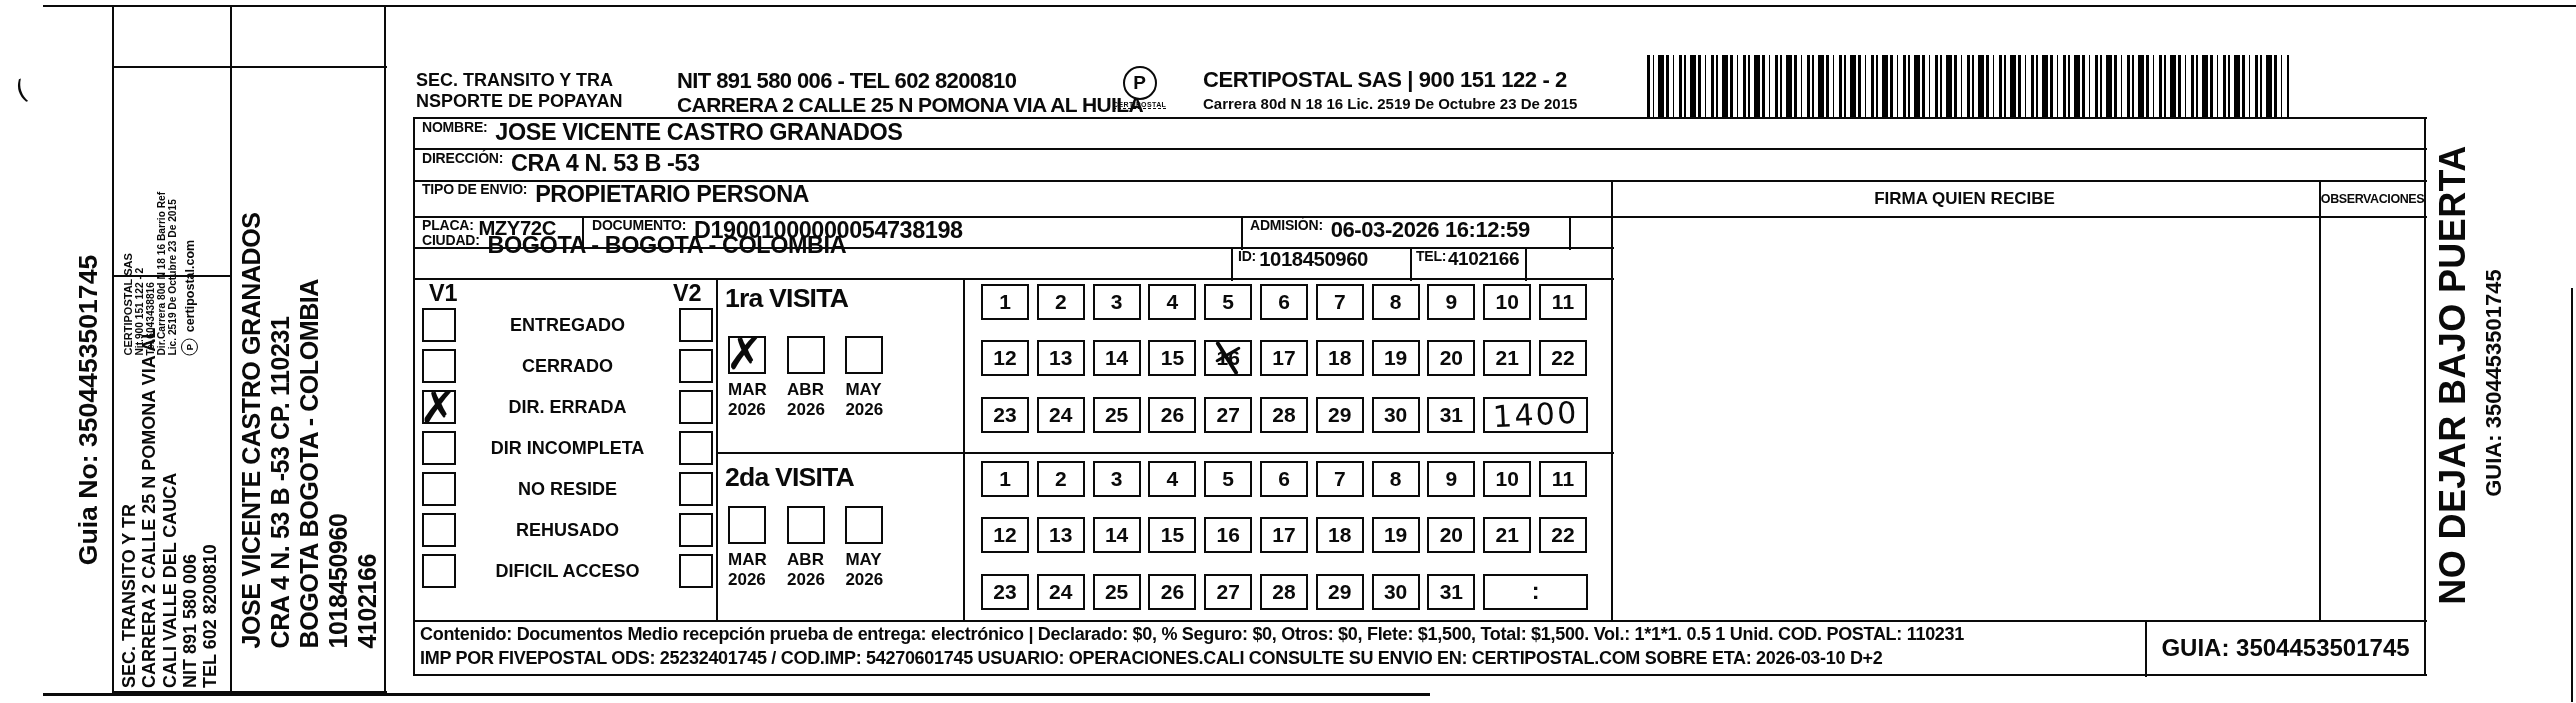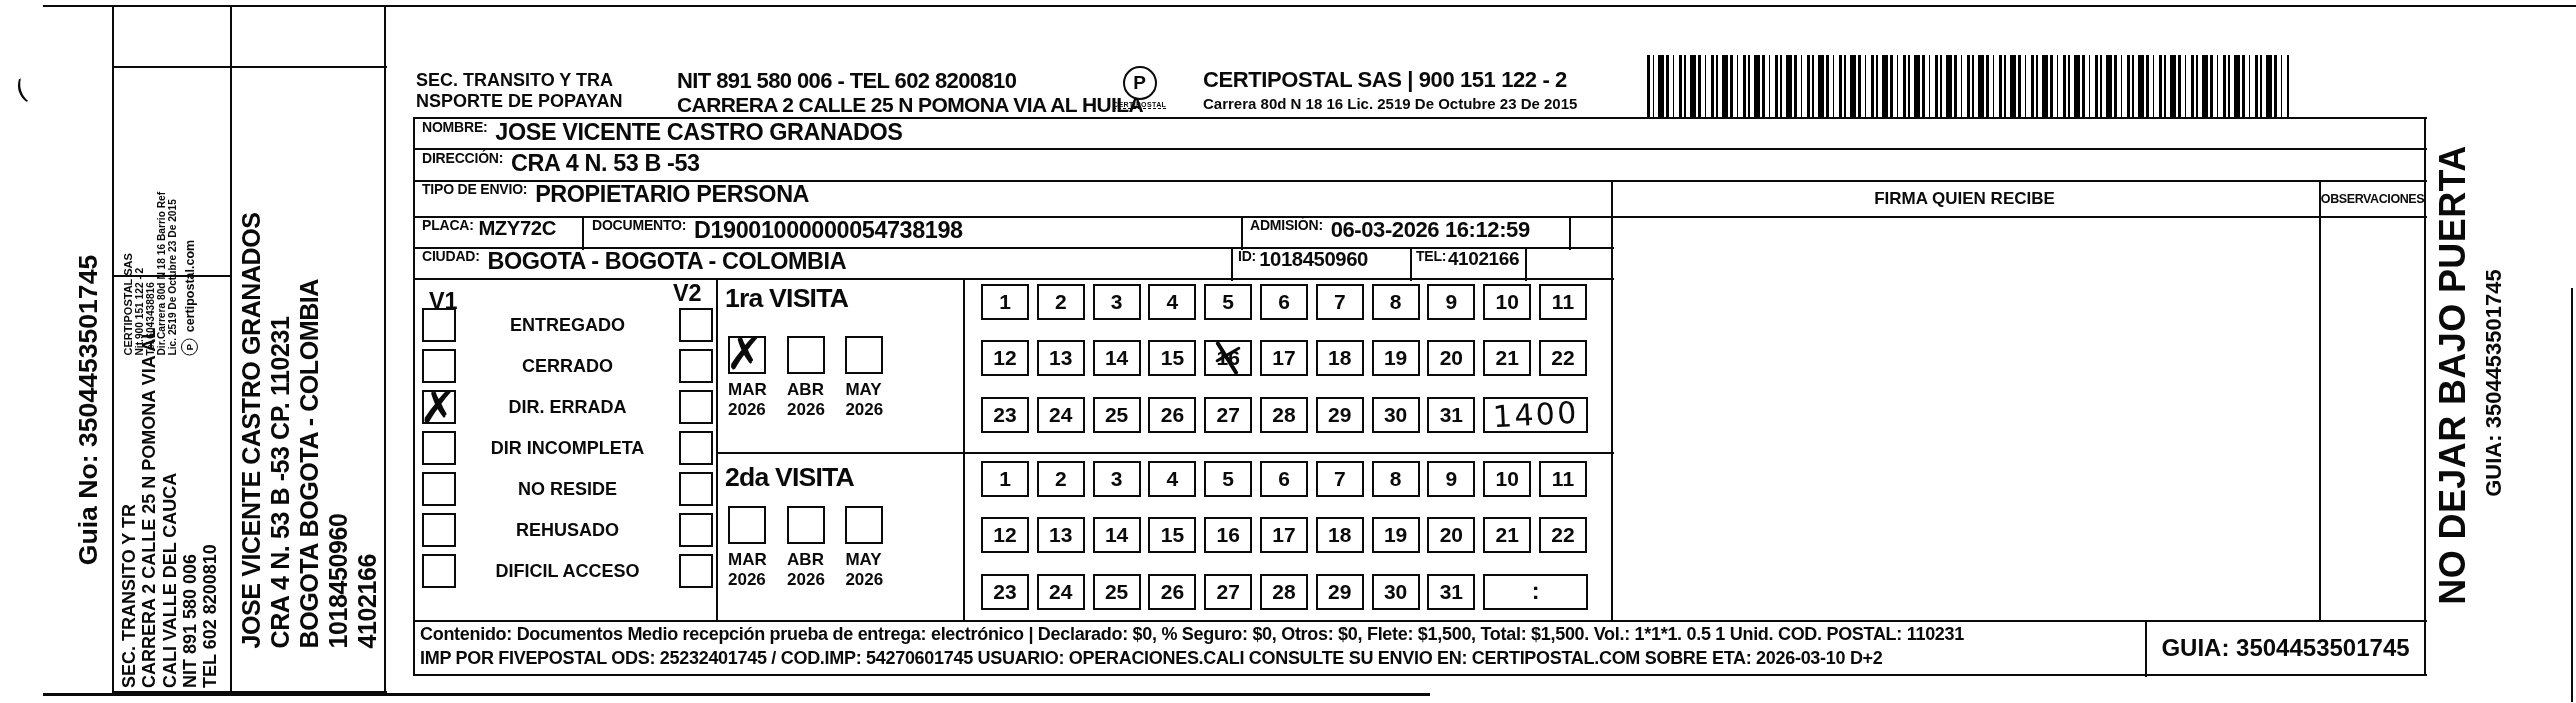--- a/index.html
+++ b/index.html
@@ -146,39 +146,39 @@
   <span class="fvalue" style="font-size:20.3px;">MZY72C</span>
 </div>
 <div class="rowflex" style="left:592px;top:217px;height:30px;">
   <span class="flabel">DOCUMENTO:</span>
   <span class="fvalue">D19001000000054738198</span>
 </div>
 <div class="rowflex" style="left:1250px;top:217px;height:30px;">
   <span class="flabel">ADMISIÓN:</span>
   <span class="fvalue" style="font-size:22px;">06-03-2026 16:12:59</span>
 </div>
-<div class="rowflex" style="left:422px;top:248px;height:46px;">
+<div class="rowflex" style="left:422px;top:232px;height:46px;">
   <span class="flabel">CIUDAD:</span>
   <span class="fvalue">BOGOTA - BOGOTA - COLOMBIA</span>
 </div>
 <div class="rowflex" style="left:1238px;top:248px;height:30px;gap:3.1px;">
   <span class="flabel">ID:</span>
   <span class="fvalue" style="font-size:20.3px;">1018450960</span>
 </div>
 <div class="rowflex" style="left:1416px;top:248px;height:20px;gap:1.6px;">
   <span class="flabel">TEL:</span>
   <span class="fvalue" style="font-size:19px;">4102166</span>
 </div>
 
 <div class="cellflex" style="left:1613px;top:183px;width:703px;height:31px;font-size:17px;font-weight:700;">FIRMA QUIEN RECIBE</div>
 <div class="cellflex" style="left:2321px;top:183px;width:103px;height:31px;font-size:12.5px;font-weight:700;letter-spacing:-0.4px;">OBSERVACIONES</div>
 <div class="abs" style="left:1613px;top:218px;width:703px;height:402px;"></div>
 <div class="abs" style="left:2321px;top:218px;width:103px;height:402px;"></div>
 
-<div class="vhead" style="left:429px;top:288px;">V1</div>
+<div class="vhead" style="left:429px;top:280px;">V1</div>
 <div class="vhead" style="left:673px;top:280px;">V2</div>
 <div class="status-rows" id="status-rows">
     <div class="status-row">
       <div class="cbox"></div>
       <div class="status-label">ENTREGADO</div>
       <div class="cbox"></div>
     </div>
     <div class="status-row">
       <div class="cbox"></div>
       <div class="status-label">CERRADO</div>

